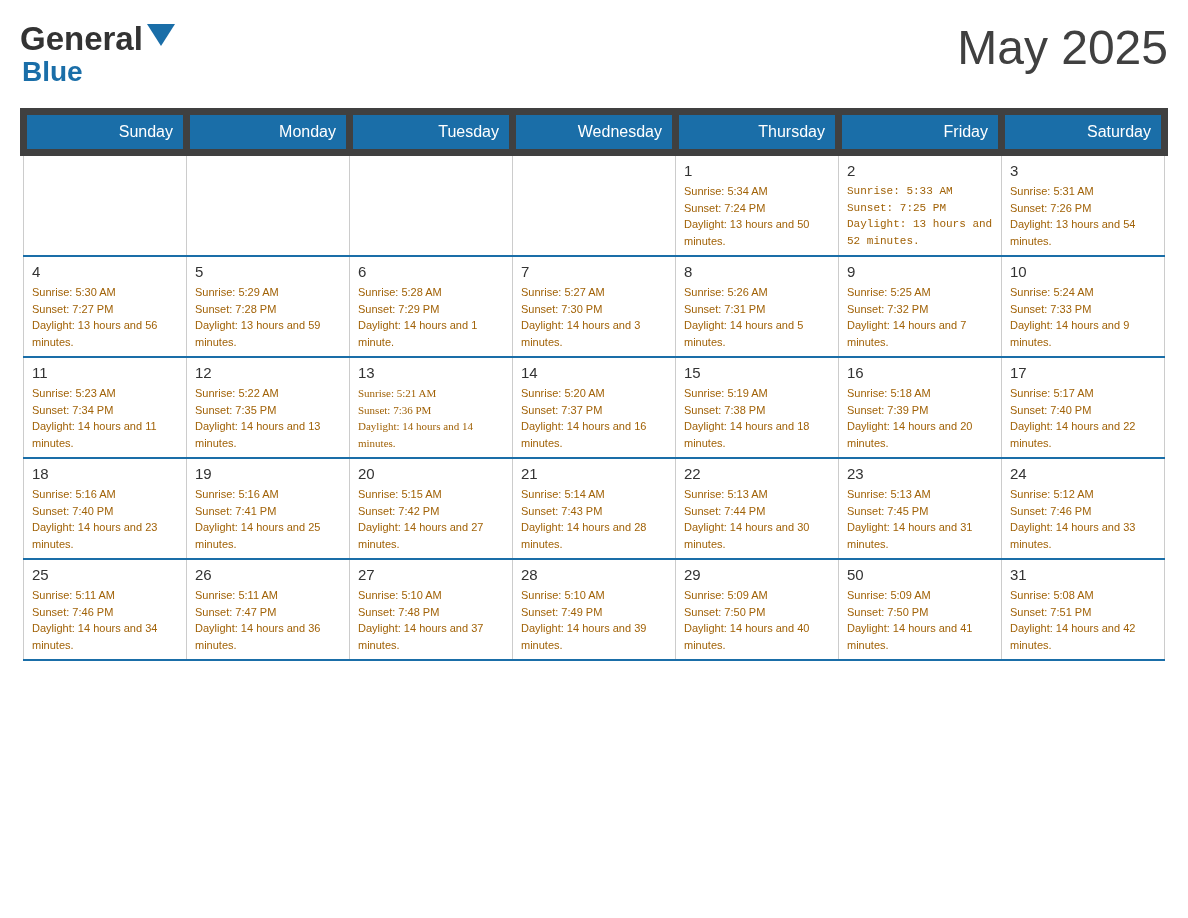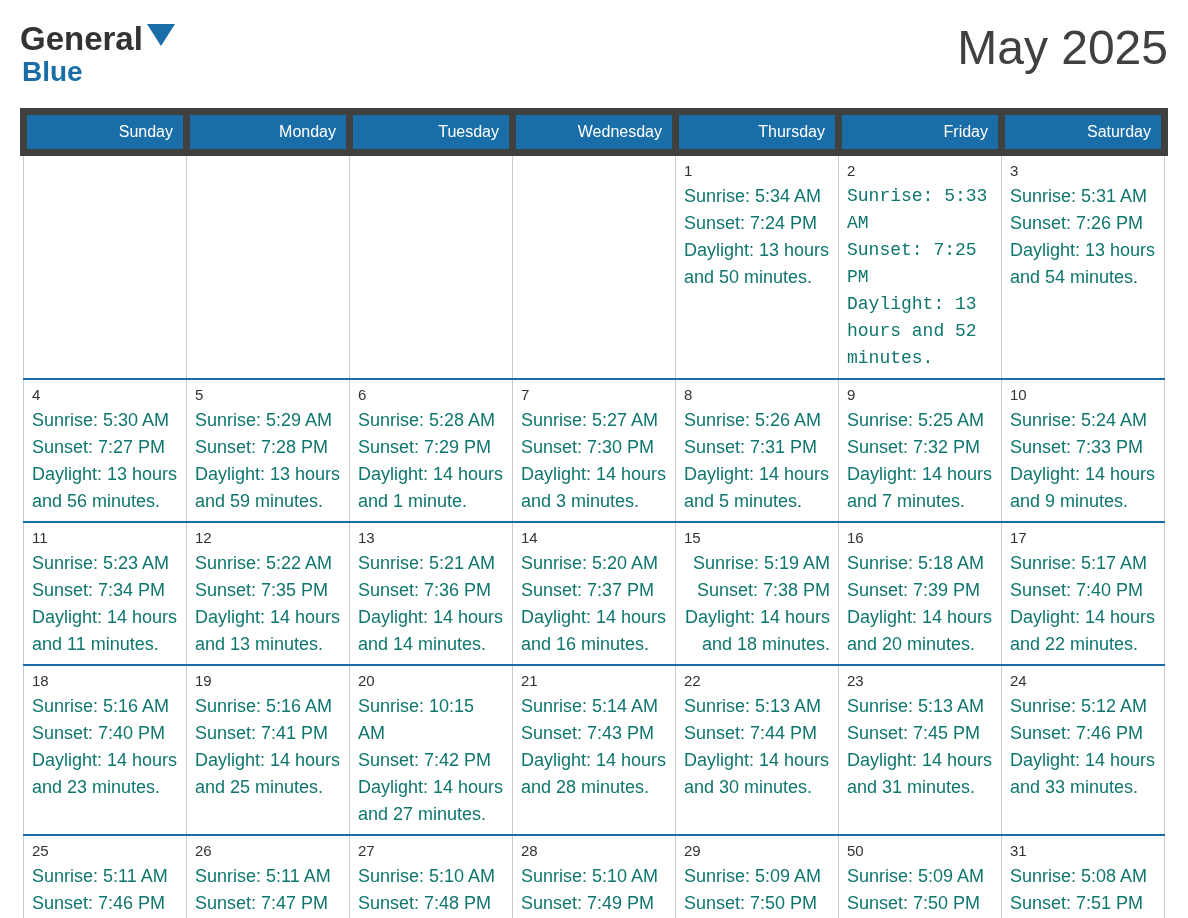--- a/index.html
+++ b/index.html
@@ -83,22 +83,22 @@
       border-bottom: 2px solid #1a6ea8;
     }
     .day-number {
       font-size: 15px;
       font-weight: normal;
       color: #333;
       display: block;
       margin-bottom: 4px;
     }
     .day-info {
-      font-size: 18px;
-      color: #0f766e;
+      font-size: 11px;
+      color: #a16207;
       line-height: 1.5;
     }
     .empty-cell {
       background: #fff;
     }
   </style>
 </head>
 <body>
 
 <div class="header">
@@ -203,33 +203,33 @@
 Daylight: 14 hours and 11 minutes.</div>
         </td>
         <td>
           <span class="day-number">12</span>
           <div class="day-info" style="white-space: pre-line;">Sunrise: 5:22 AM
 Sunset: 7:35 PM
 Daylight: 14 hours and 13 minutes.</div>
         </td>
         <td>
           <span class="day-number">13</span>
-          <div class="day-info" style="white-space: pre-line;">Sunrise: 5:21 AM
+          <div class="day-info" style="white-space: pre-line; font-family: Liberation Serif, serif;">Sunrise: 5:21 AM
 Sunset: 7:36 PM
 Daylight: 14 hours and 14 minutes.</div>
         </td>
         <td>
           <span class="day-number">14</span>
           <div class="day-info" style="white-space: pre-line;">Sunrise: 5:20 AM
 Sunset: 7:37 PM
 Daylight: 14 hours and 16 minutes.</div>
         </td>
         <td>
           <span class="day-number">15</span>
-          <div class="day-info" style="white-space: pre-line; text-align: right;">Sunrise: 5:19 AM
+          <div class="day-info" style="white-space: pre-line;">Sunrise: 5:19 AM
 Sunset: 7:38 PM
 Daylight: 14 hours and 18 minutes.</div>
         </td>
         <td>
           <span class="day-number">16</span>
           <div class="day-info" style="white-space: pre-line;">Sunrise: 5:18 AM
 Sunset: 7:39 PM
 Daylight: 14 hours and 20 minutes.</div>
         </td>
         <td>
@@ -247,21 +247,21 @@
 Daylight: 14 hours and 23 minutes.</div>
         </td>
         <td>
           <span class="day-number">19</span>
           <div class="day-info" style="white-space: pre-line;">Sunrise: 5:16 AM
 Sunset: 7:41 PM
 Daylight: 14 hours and 25 minutes.</div>
         </td>
         <td>
           <span class="day-number">20</span>
-          <div class="day-info" style="white-space: pre-line;">Sunrise: 10:15 AM
+          <div class="day-info" style="white-space: pre-line;">Sunrise: 5:15 AM
 Sunset: 7:42 PM
 Daylight: 14 hours and 27 minutes.</div>
         </td>
         <td>
           <span class="day-number">21</span>
           <div class="day-info" style="white-space: pre-line;">Sunrise: 5:14 AM
 Sunset: 7:43 PM
 Daylight: 14 hours and 28 minutes.</div>
         </td>
         <td>

